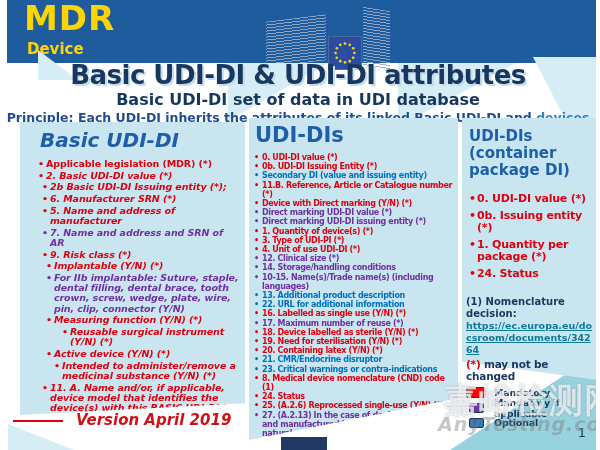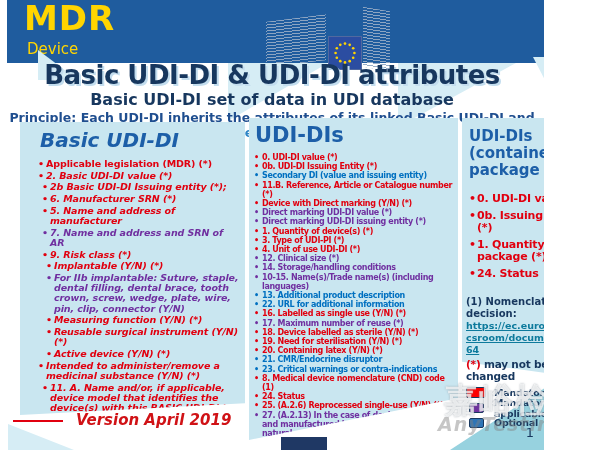--- a/index.html
+++ b/index.html
@@ -1,22 +1,22 @@
 <!DOCTYPE html>
 <html><head>
 <meta charset="utf-8">
 <style>
   html,body{margin:0;padding:0;background:#fff;}
-  .slide{position:relative;width:544px;height:450px;background:#ffffff;overflow:hidden;
+  .slide{position:relative;width:596px;height:450px;background:#ffffff;overflow:hidden;
          font-family:"DejaVu Sans","Liberation Sans",sans-serif;}
 
   
   .band{position:absolute;left:7px;top:0;width:593px;height:63px;background:#1f5c9e;}
   .mdr{position:absolute;left:24px;top:-2px;font-size:34px;font-weight:bold;color:#ffd500;letter-spacing:1px;}
-  .device{position:absolute;left:27px;top:40px;font-size:15px;font-weight:normal;color:#ffd500;}
+  .device{position:absolute;left:27px;top:40px;font-size:15px;font-weight:bold;color:#ffd500;}
 
   
   .bldg{position:absolute;background:repeating-linear-gradient(to bottom,#93a9c4 0 1px,rgba(0,0,0,0) 1px 3px);}
   .bldg.l{left:266px;top:18px;width:60px;height:46px;transform:skewY(-7deg);opacity:.95;}
   .bldg.r{left:363px;top:9px;width:27px;height:60px;transform:skewY(9deg);opacity:.95;}
   .flag{position:absolute;left:328px;top:36px;width:34px;height:34px;background:#2b4da1;border:1px solid #51699f;box-sizing:border-box;}
 
   
   .tri{position:absolute;}
   .tri1{left:38px;top:50px;width:40px;height:30px;background:#d6edf5;clip-path:polygon(0 0,0 100%,100% 100%);}
@@ -126,23 +126,23 @@
         <li class="t-mandatory roman">Applicable legislation (MDR) (*)</li>
         <li class="t-mandatory" style="">2. Basic UDI-DI value (*)</li>
         <li class="t-mandatory" style="margin-left: 4px;">2b Basic UDI-DI Issuing entity (*);</li>
         <li class="t-mandatory" style="margin-left: 4px;">6. Manufacturer SRN (*)</li>
         <li class="t-mandatory" style="margin-left: 4px;">5. Name and address of manufacturer</li>
         <li class="t-if-applicable" style="margin-left: 4px;">7. Name and address and SRN of AR</li>
         <li class="t-mandatory" style="margin-left: 4px;">9. Risk class (*)</li>
         <li class="t-mandatory" style="margin-left: 8px;">Implantable (Y/N) (*)</li>
         <li class="t-if-applicable" style="margin-left: 8px;">For IIb implantable: Suture, staple, dental filling, dental brace, tooth crown, screw, wedge, plate, wire, pin, clip, connector (Y/N)</li>
         <li class="t-mandatory" style="margin-left: 8px;">Measuring function (Y/N) (*)</li>
-        <li class="t-mandatory" style="margin-left: 8px;">Reusable surgical instrument (Y/N) (*)</li>
+        <li class="t-mandatory" style="margin-left: 24px;">Reusable surgical instrument (Y/N) (*)</li>
         <li class="t-mandatory" style="margin-left: 8px;">Active device (Y/N) (*)</li>
-        <li class="t-mandatory" style="margin-left: 0;">Intended to administer/remove a medicinal substance (Y/N) (*)</li>
+        <li class="t-mandatory" style="margin-left: 16px;">Intended to administer/remove a medicinal substance (Y/N) (*)</li>
         <li class="t-mandatory" style="margin-left: 4px;">11. A. Name and/or, if applicable, device model that identifies the device(s) with this BASIC UDI-DI in the technical documentation and/or certificate or declaration of conformity</li>
         <li class="t-note no-bullet" style="margin-left: 4px;">(Name and/or model shall be provided)</li>
       </ul>
   </div>
 
   <div class="panel p2">
     <div class="h2">UDI-DIs</div>
     <ul class="items c2">
         <li class="t-mandatory">0. UDI-DI value (*)</li>
         <li class="t-mandatory">0b. UDI-DI Issuing Entity (*)</li>

